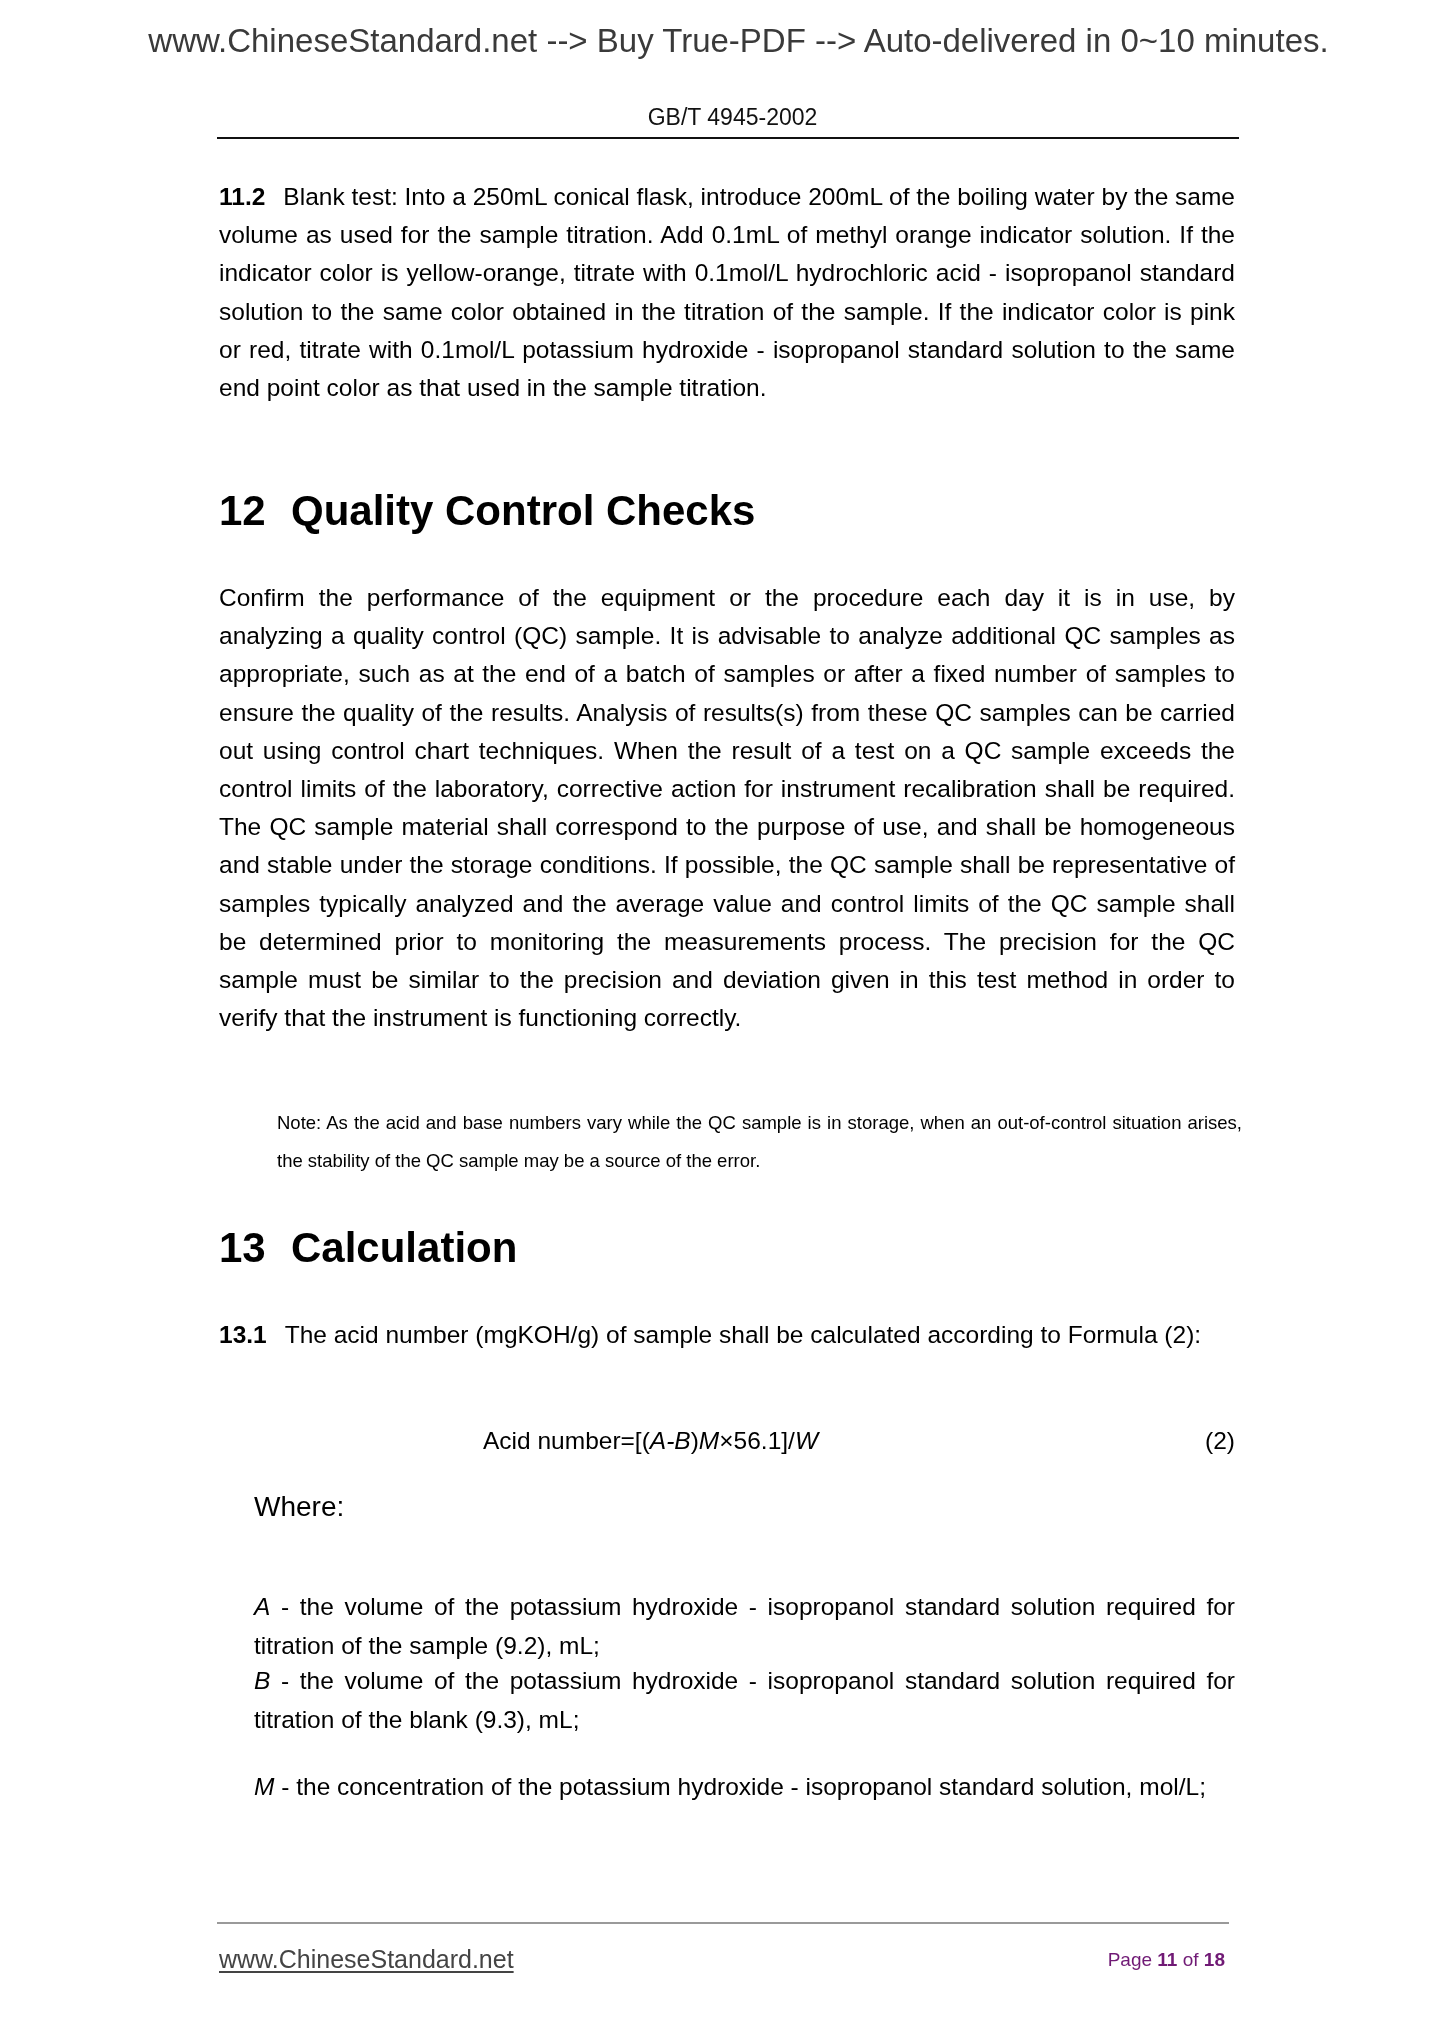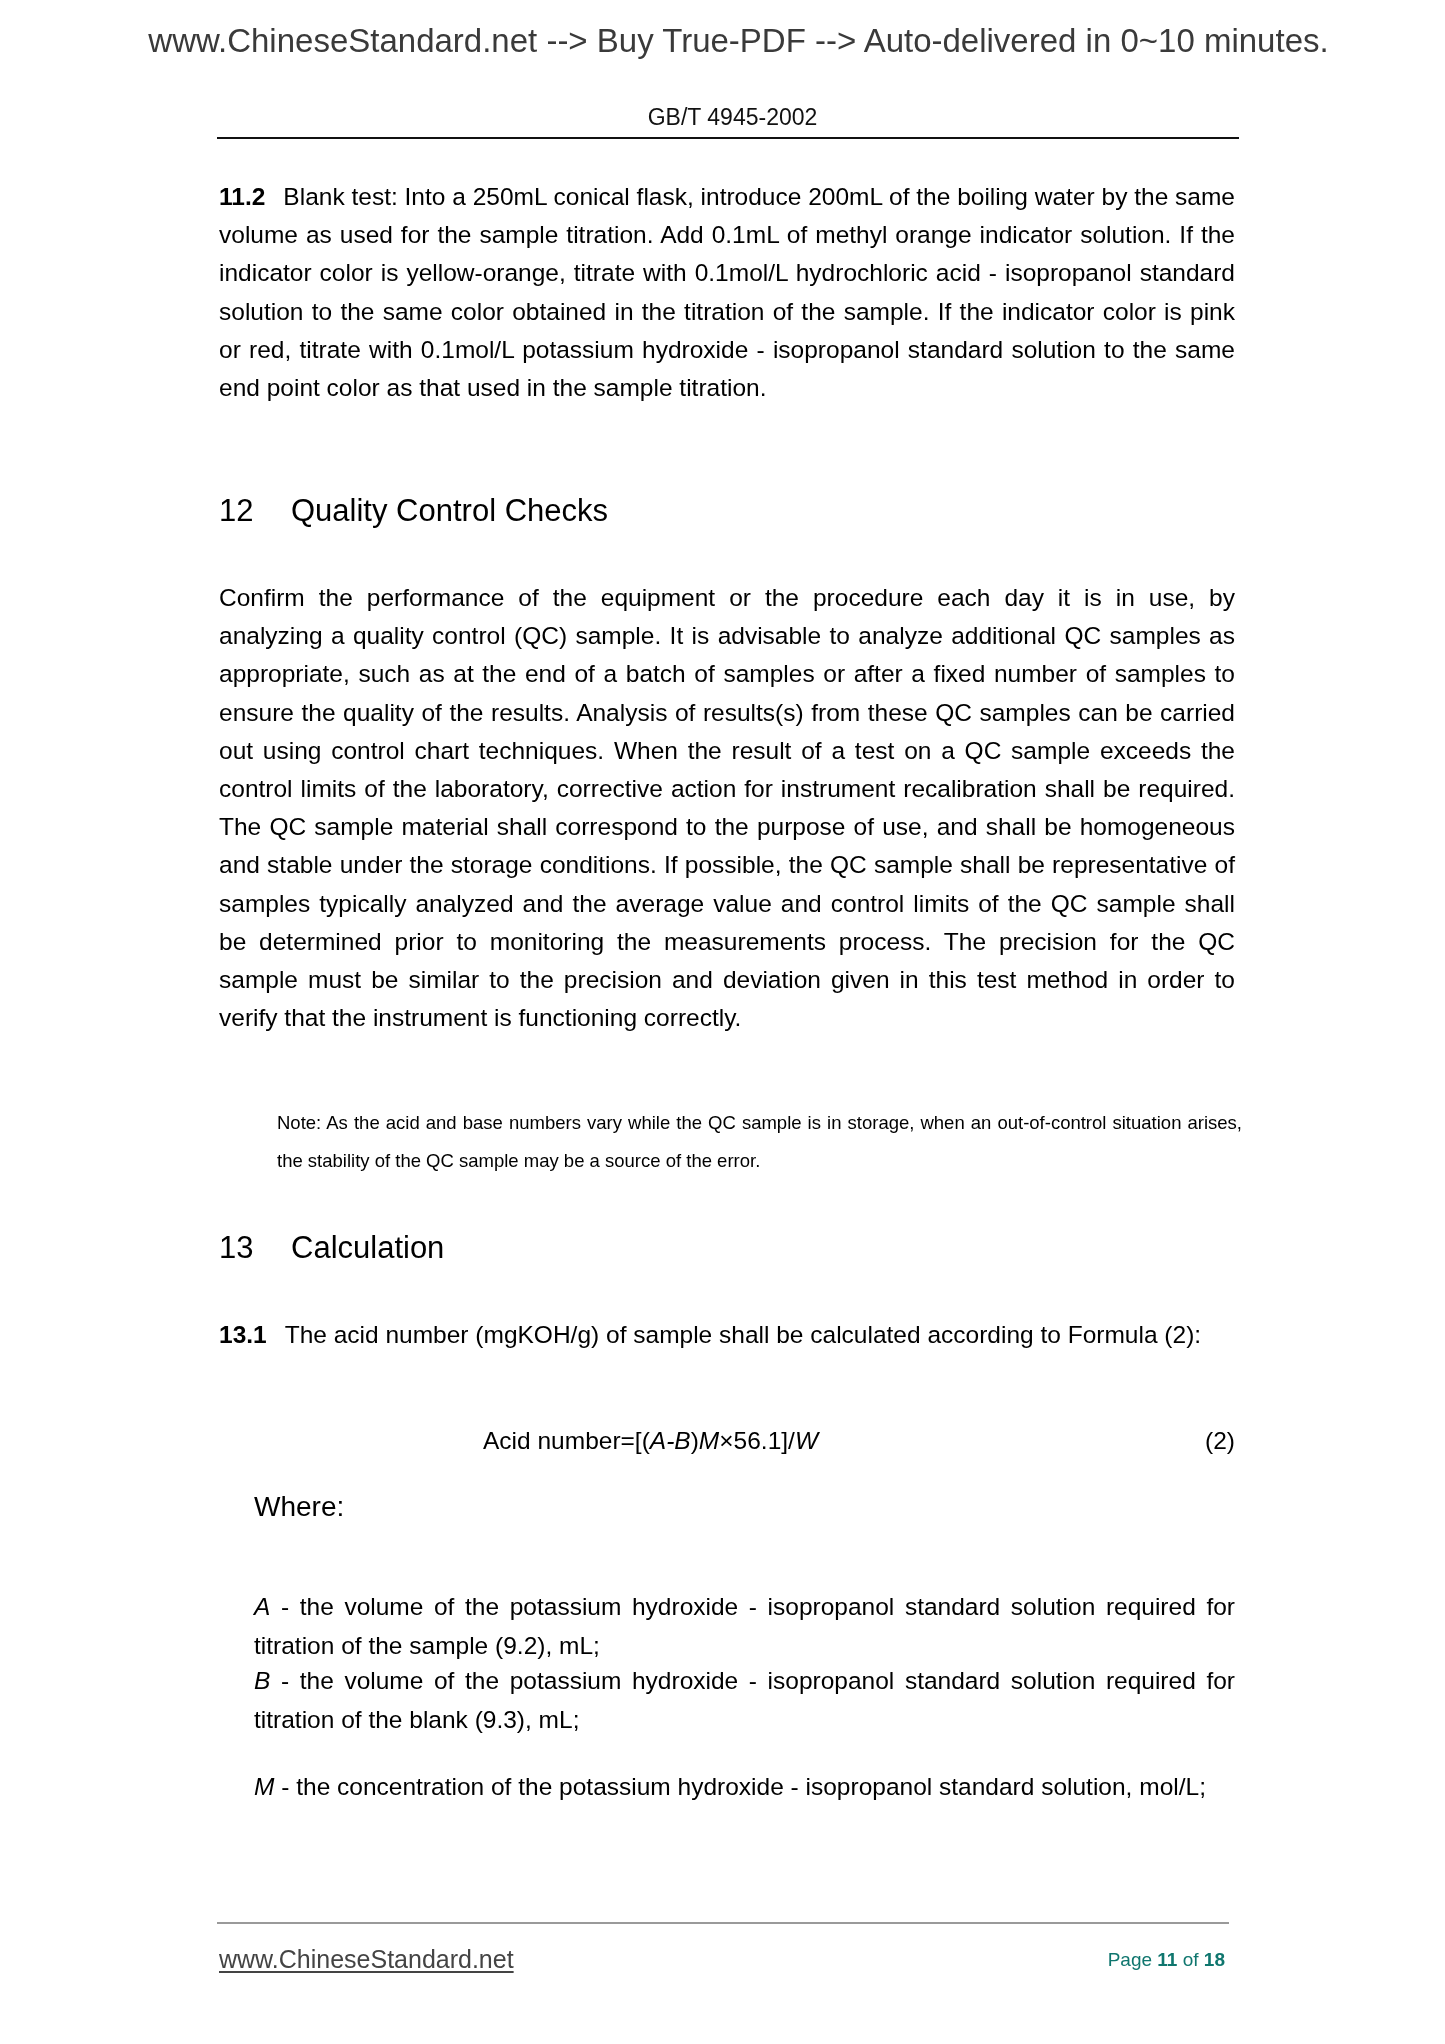--- a/index.html
+++ b/index.html
@@ -23,21 +23,21 @@
   .content {
     position: absolute; left: 219px; width: 1016px; top: 0;
   }
   .para {
     position: absolute; left: 0; width: 1016px;
     font-size: 24.5px; line-height: 38.2px; text-align: justify;
     text-align-last: left;
   }
   .para b.num { font-weight: bold; margin-right: 18px; }
   .heading {
-    position: absolute; left: 0; font-size: 31px; font-weight: normal; line-height: 40px;
+    position: absolute; left: 0; font-size: 42px; font-weight: bold; line-height: 40px;
   }
   .heading .hnum { display: inline-block; width: 72px; }
   .note {
     position: absolute; left: 58px; width: 965px; font-size: 18.5px; line-height: 38px;
     text-align: justify; text-align-last: left;
   }
   .formula {
     position: absolute; left: 0; width: 1016px; font-size: 24.5px; line-height: 38px;
   }
   .formula .expr { position: absolute; left: 264px; white-space: nowrap; }
@@ -54,21 +54,21 @@
     position: absolute; top: 1922px; left: 217px; width: 1012px; height: 0;
     border-top: 2px solid #9a9a9a;
   }
   .footer-link {
     position: absolute; top: 1944px; left: 219px; font-size: 25px; line-height: 30px;
     color: #444; text-decoration: underline; text-decoration-color: #444;
     text-underline-offset: 3px;
   }
   .footer-page {
     position: absolute; top: 1948px; left: 1090px; width: 135px; text-align: right;
-    font-size: 19px; line-height: 24px; color: #0f766e;
+    font-size: 19px; line-height: 24px; color: #701a75;
   }
   .footer-page b { font-weight: bold; }
 </style>
 </head>
 <body>
 
 <div class="banner">www.ChineseStandard.net --&gt; Buy True-PDF --&gt; Auto-delivered in 0~10 minutes.</div>
 <div class="docid">GB/T 4945-2002</div>
 <div class="header-rule"></div>
 

